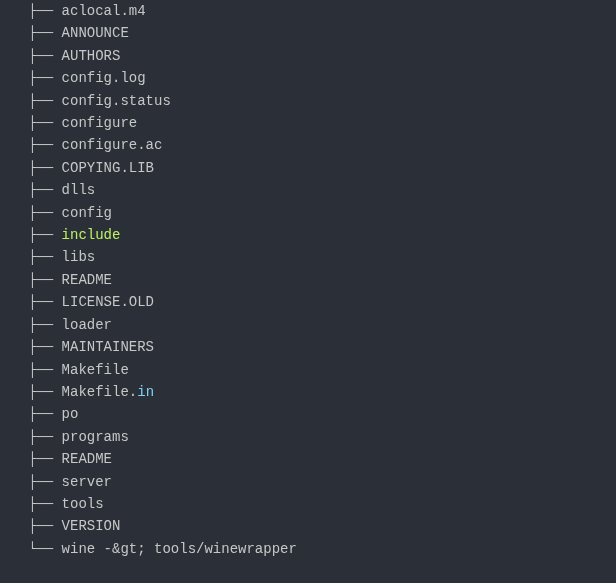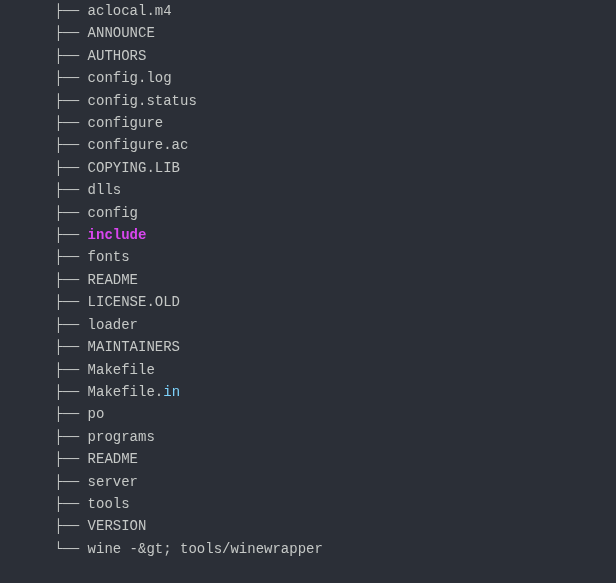--- a/index.html
+++ b/index.html
@@ -12,56 +12,54 @@
       font-family: "Consolas", "Monaco", "Courier New", monospace;
       font-size: 14px;
       line-height: 22.4px;
       color: #c5c8c6;
       padding: 0;
       width: 616px;
       height: 583px;
       overflow: hidden;
     }
     .tree-container {
-      padding-left: 6px;
-      margin-left: 48px;
+      padding-left: 28px;
     }
     .tree-line {
       white-space: pre;
     }
     .prefix {
       color: #c5c8c6;
     }
     .file-normal {
       color: #c5c8c6;
     }
     .hl-include {
-      color: #d946ef;
-      font-weight: bold;
+      color: #bef264;
     }
     .hl-in {
       color: #7dd3fc;
     }
   </style>
 </head>
 <body>
 
 <div class="tree-container">
   <div class="tree-line"><span class="prefix">├── </span><span class="file-normal">aclocal.m4</span></div>
   <div class="tree-line"><span class="prefix">├── </span><span class="file-normal">ANNOUNCE</span></div>
   <div class="tree-line"><span class="prefix">├── </span><span class="file-normal">AUTHORS</span></div>
   <div class="tree-line"><span class="prefix">├── </span><span class="file-normal">config.log</span></div>
   <div class="tree-line"><span class="prefix">├── </span><span class="file-normal">config.status</span></div>
   <div class="tree-line"><span class="prefix">├── </span><span class="file-normal">configure</span></div>
   <div class="tree-line"><span class="prefix">├── </span><span class="file-normal">configure.ac</span></div>
   <div class="tree-line"><span class="prefix">├── </span><span class="file-normal">COPYING.LIB</span></div>
   <div class="tree-line"><span class="prefix">├── </span><span class="file-normal">dlls</span></div>
   <div class="tree-line"><span class="prefix">├── </span><span class="file-normal">config</span></div>
   <div class="tree-line"><span class="prefix">├── </span><span class="hl-include">include</span></div>
-  <div class="tree-line"><span class="prefix">├── </span><span class="file-normal">fonts</span></div>
+  <div class="tree-line"><span class="prefix">├── </span><span class="file-normal">libs</span></div>
   <div class="tree-line"><span class="prefix">├── </span><span class="file-normal">README</span></div>
   <div class="tree-line"><span class="prefix">├── </span><span class="file-normal">LICENSE.OLD</span></div>
   <div class="tree-line"><span class="prefix">├── </span><span class="file-normal">loader</span></div>
   <div class="tree-line"><span class="prefix">├── </span><span class="file-normal">MAINTAINERS</span></div>
   <div class="tree-line"><span class="prefix">├── </span><span class="file-normal">Makefile</span></div>
   <div class="tree-line"><span class="prefix">├── </span><span><span class="file-normal">Makefile.</span><span class="hl-in">in</span></span></div>
   <div class="tree-line"><span class="prefix">├── </span><span class="file-normal">po</span></div>
   <div class="tree-line"><span class="prefix">├── </span><span class="file-normal">programs</span></div>
   <div class="tree-line"><span class="prefix">├── </span><span class="file-normal">README</span></div>
   <div class="tree-line"><span class="prefix">├── </span><span class="file-normal">server</span></div>

